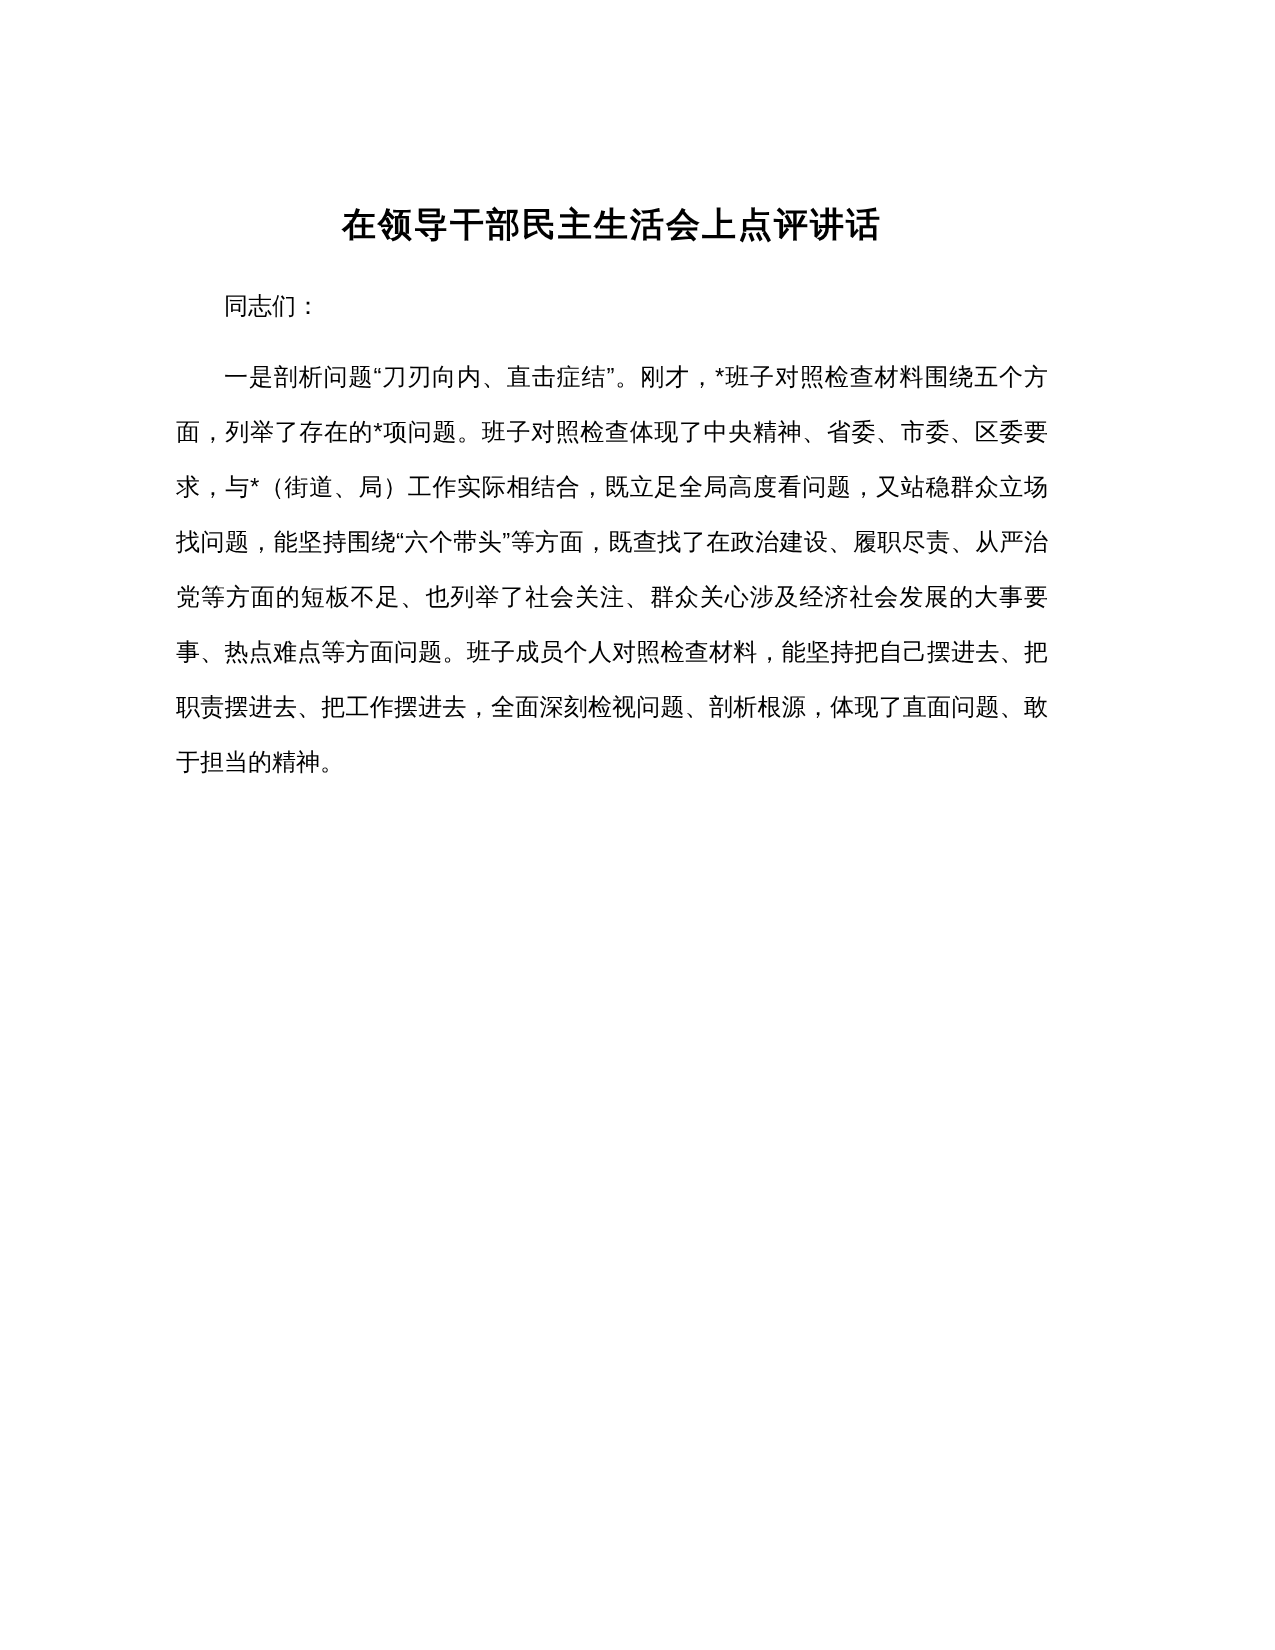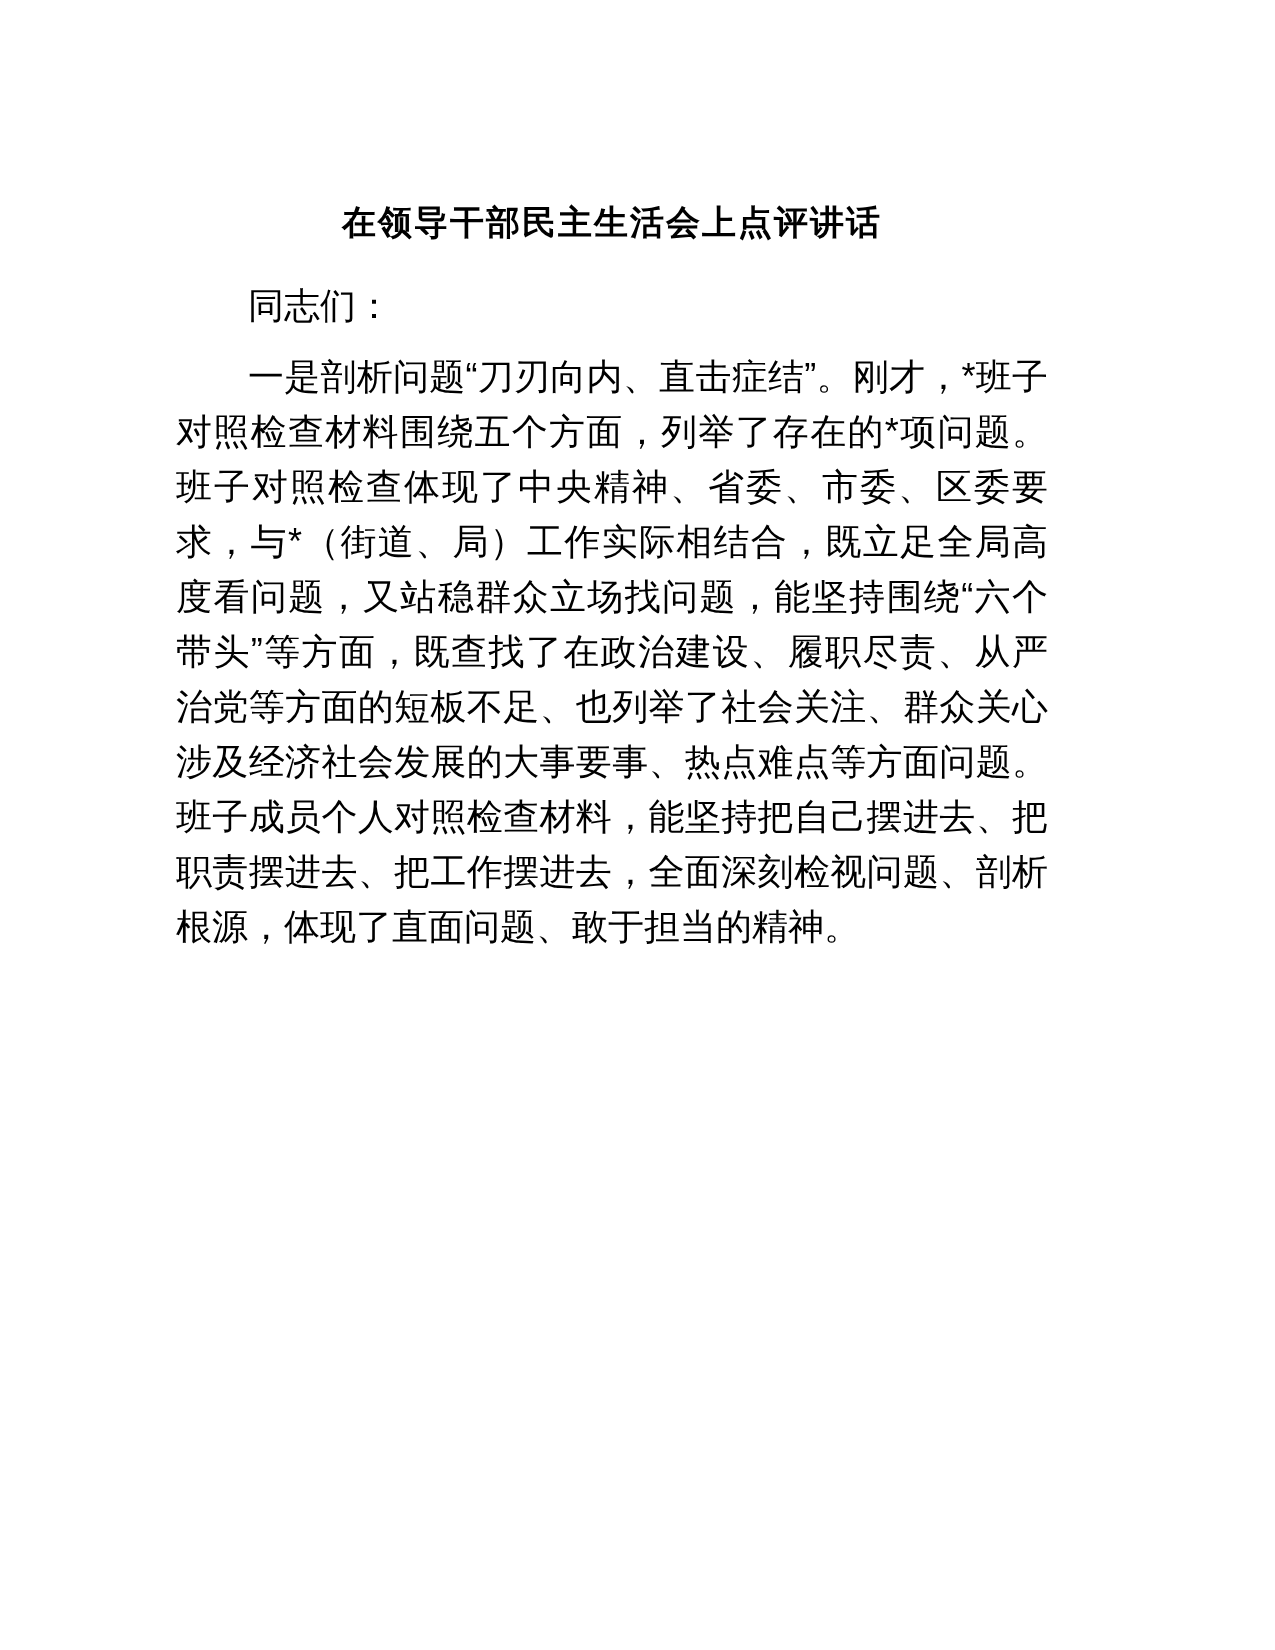--- a/index.html
+++ b/index.html
@@ -23,24 +23,24 @@
     left: 176px;
     width: 872px;
   }
   .doc-title {
     font-size: 34px;
     font-weight: bold;
     text-align: center;
     line-height: 50px;
     margin: 0 0 28px 0;
     letter-spacing: 2px;
-    font-family: Liberation Mono, monospace;
+    font-family: Liberation Serif, serif;
   }
   .doc-body p {
-    font-size: 36px;
+    font-size: 24px;
     line-height: 55px;
     margin: 0 0 16px 0;
     text-align: justify;
     text-indent: 2em;
     word-break: break-all;
     font-family: "Liberation Sans", "DejaVu Sans", sans-serif;
   }
   .doc-body p.salutation {
     text-align: left;
   }

